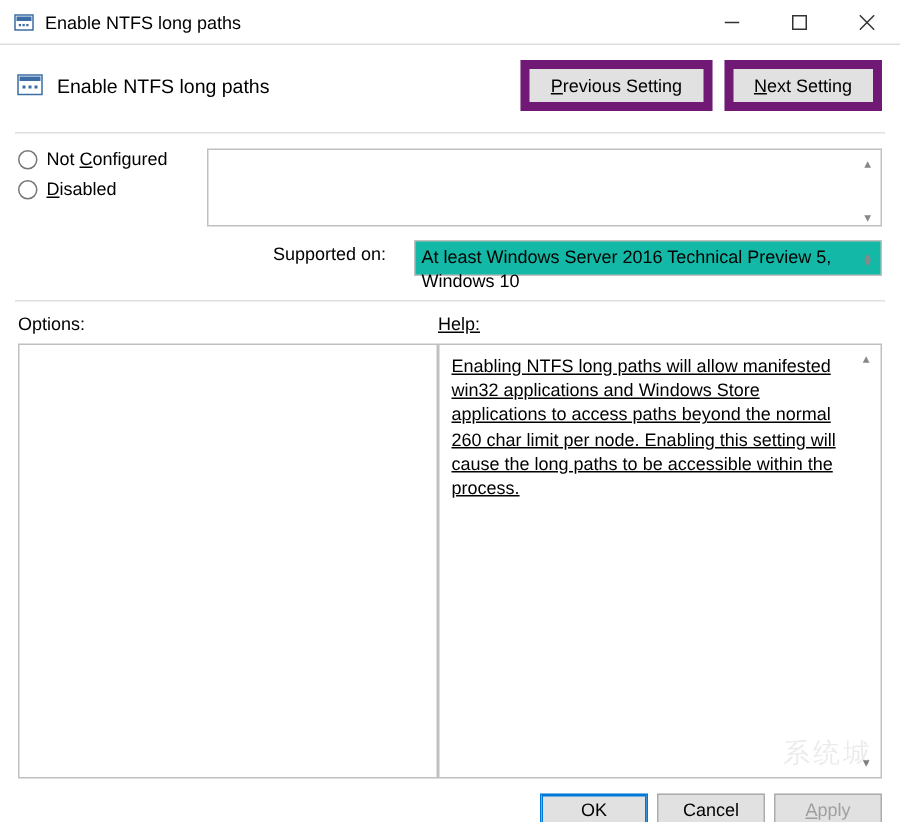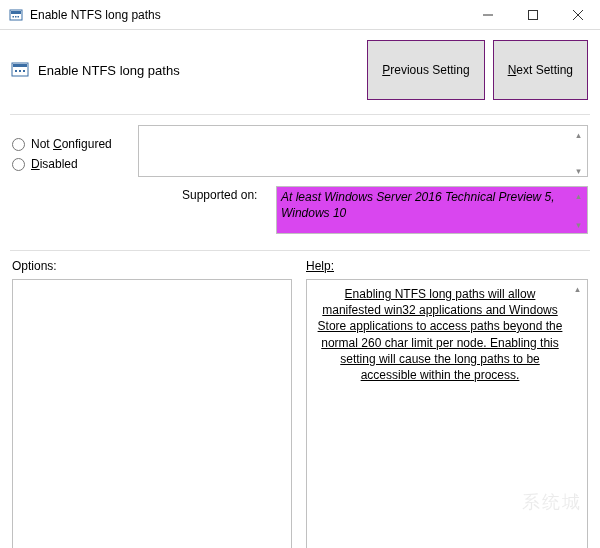--- a/index.html
+++ b/index.html
@@ -46,39 +46,39 @@
     .header-row .hicon {
       width: 20px; height: 20px;
       display: flex; align-items: center; justify-content: center;
     }
     .header-row .htitle {
       flex: 1;
       font-size: 13px;
     }
     .nav-btn {
       background: #e1e1e1;
-      border: 1px solid #701a75;
-      padding: 22px 14px;
+      border: 6px solid #701a75;
+      padding: 4px 14px;
       font-size: 12px;
       font-family: inherit;
       text-align: center;
       cursor: default;
       min-width: 94px;
     }
     .mn { text-decoration: underline; }
 
     .sep { height: 1px; background: #e0e0e0; margin: 4px 10px 10px 10px; }
 
     
     .top-grid {
       display: flex;
       padding: 0 12px;
       gap: 14px;
     }
-    .state-col { width: 112px; margin-top: 12px; }
+    .state-col { width: 112px; }
     .radio-row {
       display: flex;
       align-items: center;
       gap: 6px;
       margin-bottom: 6px;
       font-size: 12px;
       cursor: default;
     }
     .radio-row input { margin: 0; }
     .right-col { flex: 1; }
@@ -97,61 +97,58 @@
       resize: none;
       padding: 3px 22px 3px 4px;
       position: relative;
     }
     .comment-wrap, .supported-wrap {
       flex: 1;
       position: relative;
     }
     .comment-box { height: 52px; width: 100%; }
     .supported-wrap .supported-box {
-      height: 48px;
-      background: #d946ef;
+      height: 24px;
+      background: #14b8a6;
       display: block;
       width: 100%;
       line-height: 1.3;
-      font-style: italic;
     }
     .scroll-arrow {
       position: absolute;
       right: 1px;
       width: 17px; height: 17px;
       display: flex; align-items: center; justify-content: center;
       color: #888;
       font-size: 9px;
       user-select: none;
     }
     .scroll-arrow.up { top: 1px; }
     .scroll-arrow.down { bottom: 1px; }
 
     .sep2 { height: 1px; background: #e0e0e0; margin: 12px 10px 8px 10px; }
 
     
     .main-split {
       display: flex;
       padding: 0 12px;
-      gap: 14px;
       height: 310px;
     }
     .panel-col { display: flex; flex-direction: column; }
     .panel-col.left { width: 280px; }
     .panel-col.right { flex: 1; text-decoration: underline; }
     .panel-label { margin-bottom: 6px; font-size: 12px; }
     .panel {
       flex: 1;
       border: 1px solid #c0c0c0;
       background: #fff;
       padding: 6px 8px;
       font-size: 12px;
       line-height: 1.35;
       overflow: hidden;
-      text-align: center;
     }
     .panel.help { position: relative; padding-right: 22px; }
 
     
     .footer {
       display: flex;
       justify-content: flex-end;
       align-items: center;
       gap: 6px;
       padding: 10px 12px 8px 12px;
@@ -279,16 +276,16 @@
       <span>Enabling NTFS long paths will allow manifested win32 applications and Windows Store applications to access paths beyond the normal 260 char limit per node.  Enabling this setting will cause the long paths to be accessible within the process.</span>
       <div class="scroll-arrow up">▴</div>
       <div class="scroll-arrow down">▾</div>
     </div>
   </div>
 </div>
 
 <div class="footer">
   <button class="btn default">OK</button>
   <button class="btn">Cancel</button>
-  <button class="btn disabled"><span class="mn">A</span><span>paths</span></button>
+  <button class="btn disabled"><span class="mn">A</span><span>pply</span></button>
 </div>
 
 <div class="watermark">系统城</div>
 
 </body></html>

